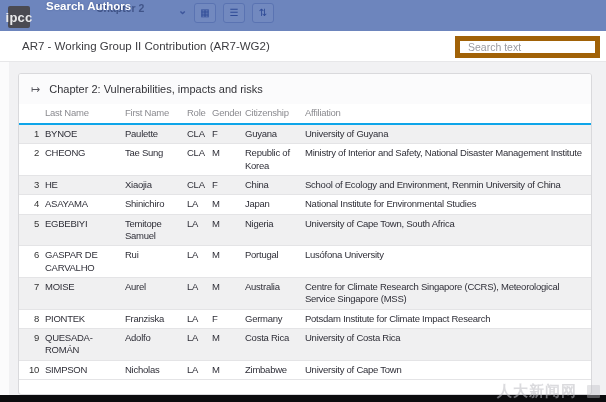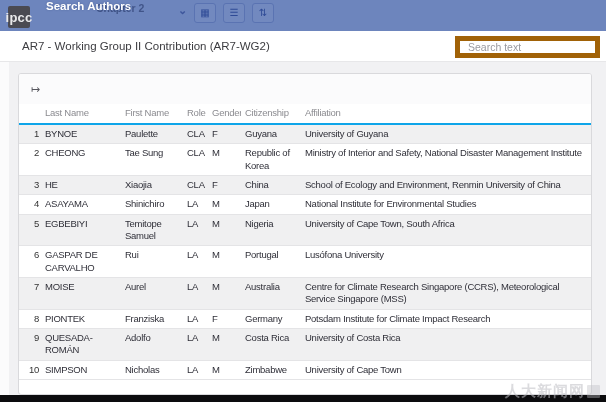--- a/index.html
+++ b/index.html
@@ -76,21 +76,21 @@
     white-space:nowrap; overflow:hidden;
   }
   tbody td { padding:3px 4px; vertical-align:top; line-height:1.3; color:#2f2f38; }
   tbody tr:nth-child(odd) { background:#f0f0f1; }
   tbody tr:nth-child(even) { background:#ffffff; }
   tbody tr { border-bottom:1px solid #e4e4e6; }
   td.num { text-align:right; color:#333; padding-right:2px; }
   
   .bottombar { position:absolute; left:0; bottom:0; width:606px; height:7px; background:#0c0c0e; }
   .watermark {
-    position:absolute; right:6px; bottom:1px; display:flex; align-items:center; gap:2px;
+    position:absolute; right:6px; bottom:1px; display:flex; align-items:center; gap:10px;
     font-size:15px; font-weight:bold; color:rgba(190,190,195,0.55);
     letter-spacing:1px; pointer-events:none;
   }
   .watermark .seal { width:13px; height:13px; background:rgba(190,190,195,0.4); border-radius:1px; }
 </style>
 </head>
 <body>
 
 <div class="topbar">
   <div class="logo">ipcc</div>
@@ -113,20 +113,21 @@
 
 <div class="subheader">
   <div class="doc-title">AR7 - Working Group II Contribution (AR7-WG2)</div>
   <input class="search-box" type="text" placeholder="Search text" style="">
 </div>
 
 <div class="content">
   <div class="card">
     <div class="chapter-row">
       <span class="chapter-icon">↦</span>
+      <span>Chapter 2: Vulnerabilities, impacts and risks</span>
     </div>
     <table>
       <colgroup>
         <col style="width:22px">
           <col style="width:80px">
           <col style="width:62px">
         <col style="width:25px">
           <col style="width:33px">
           <col style="width:60px">
           <col>

